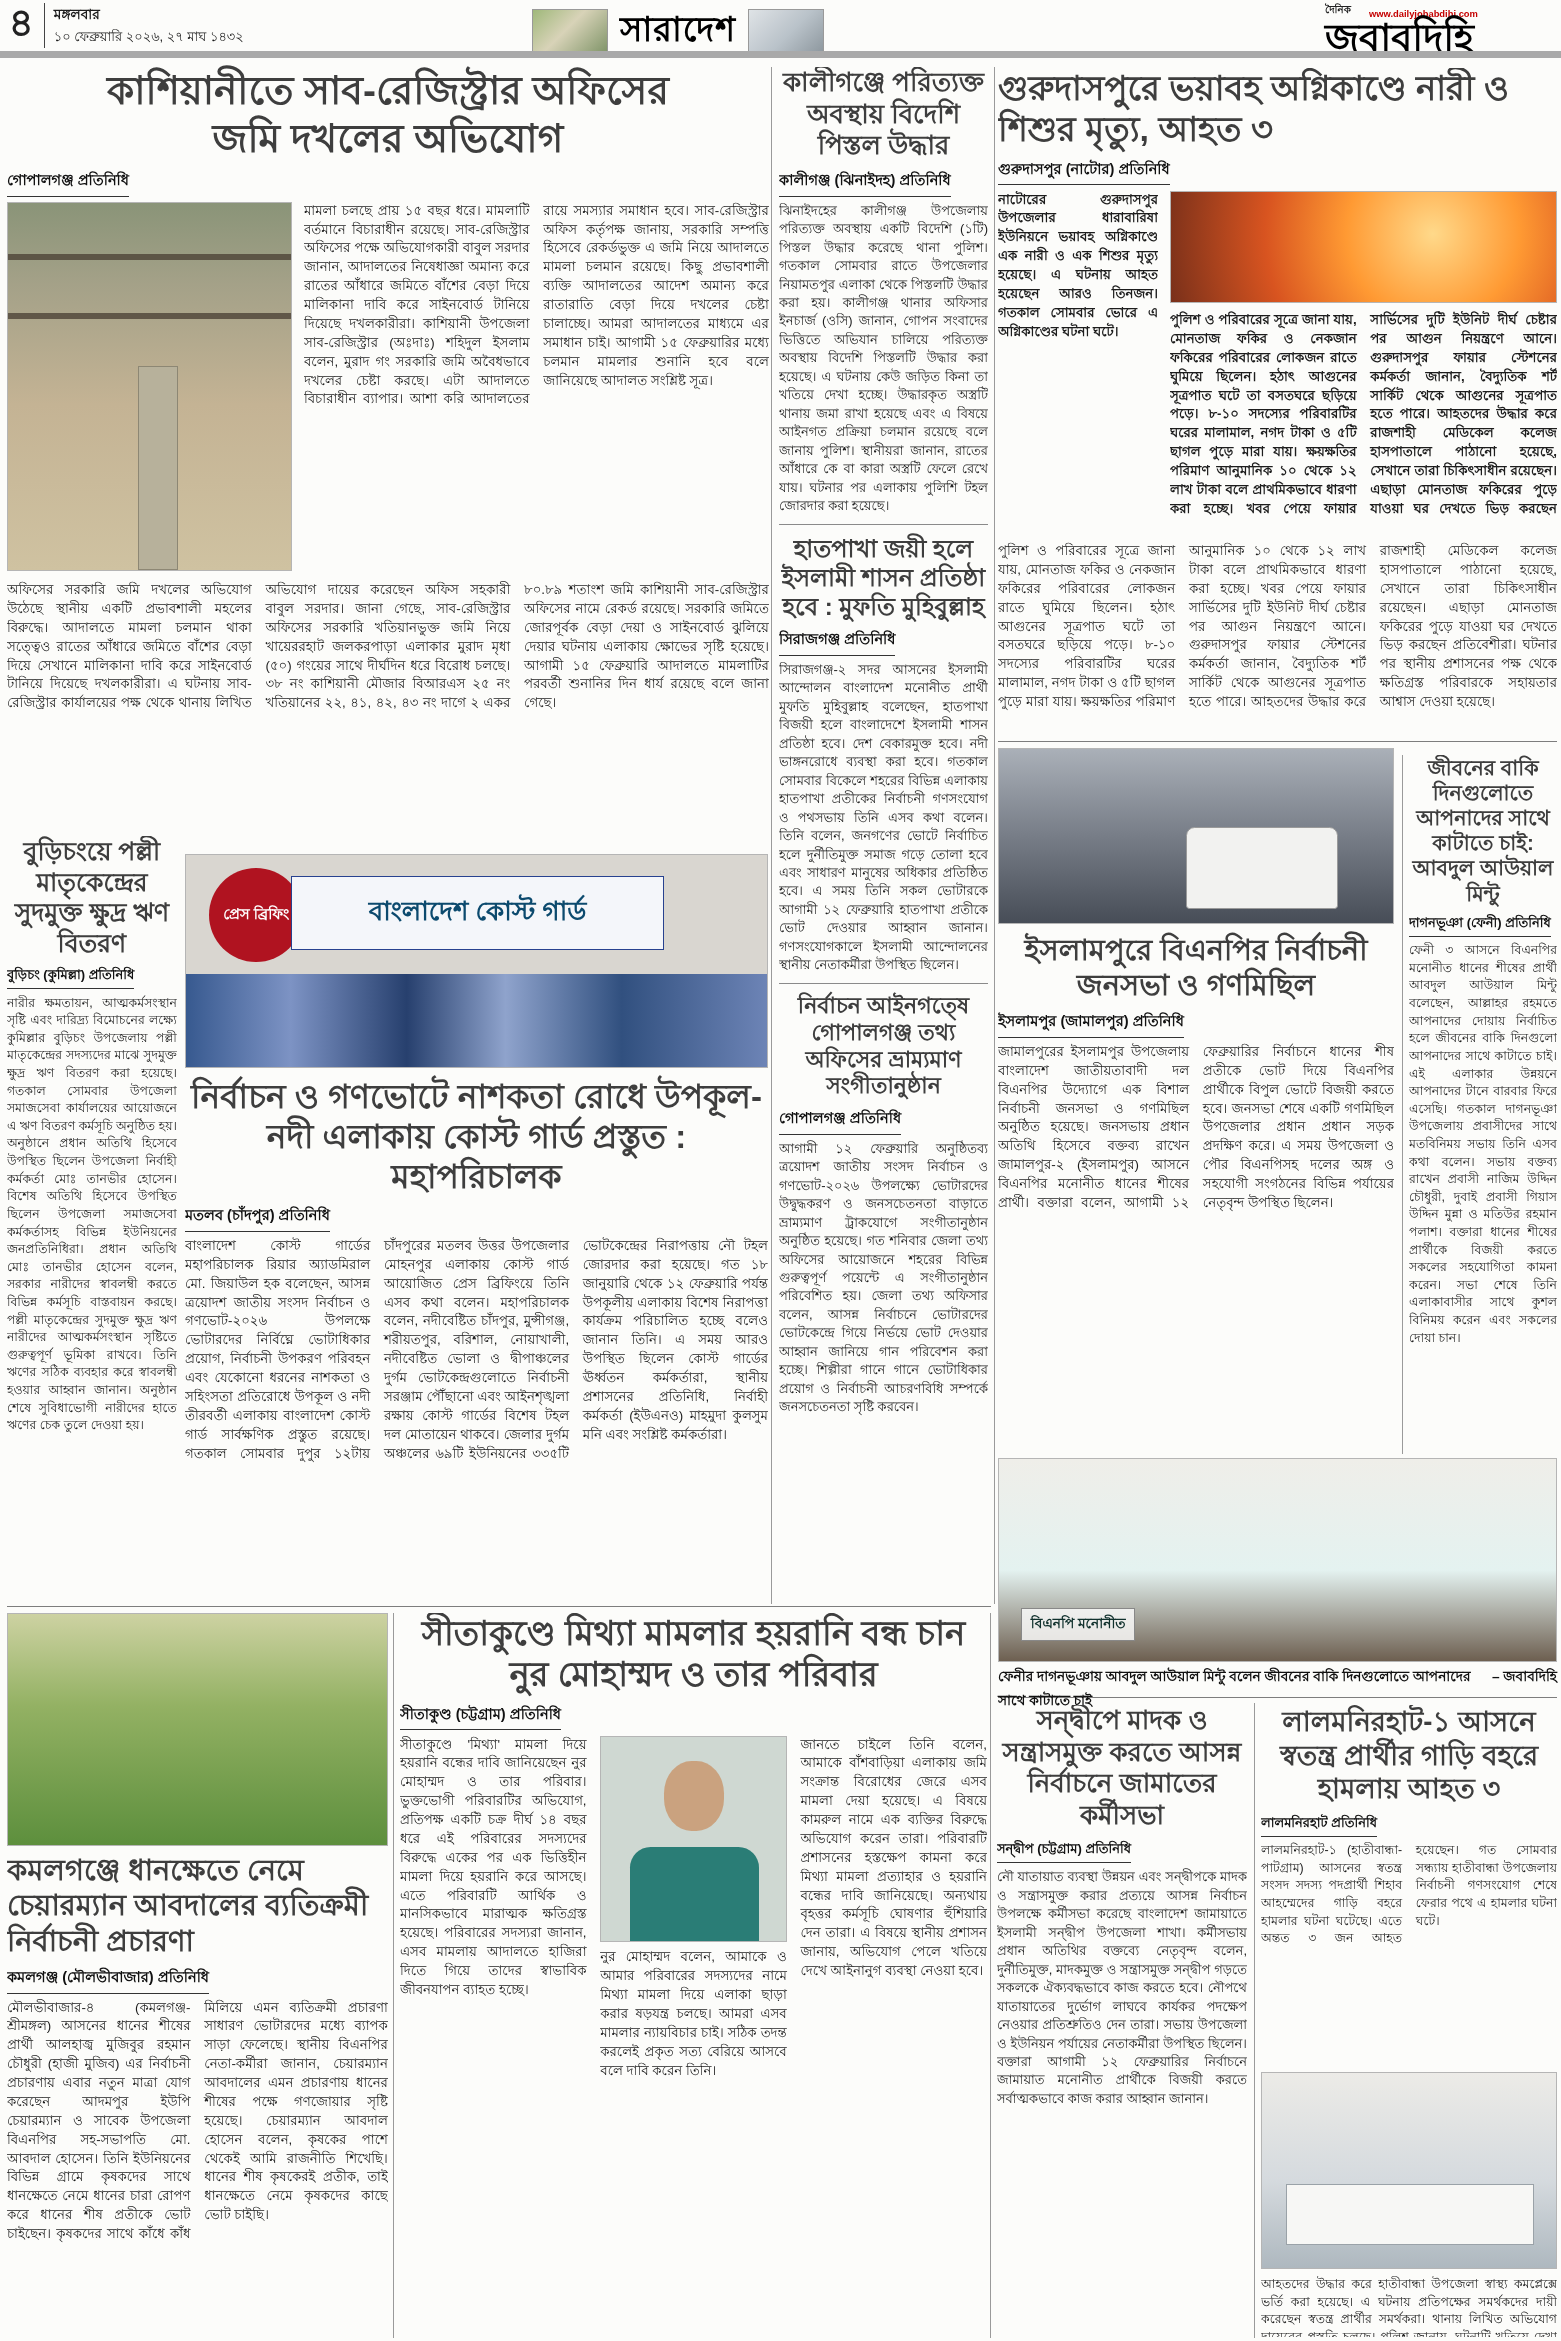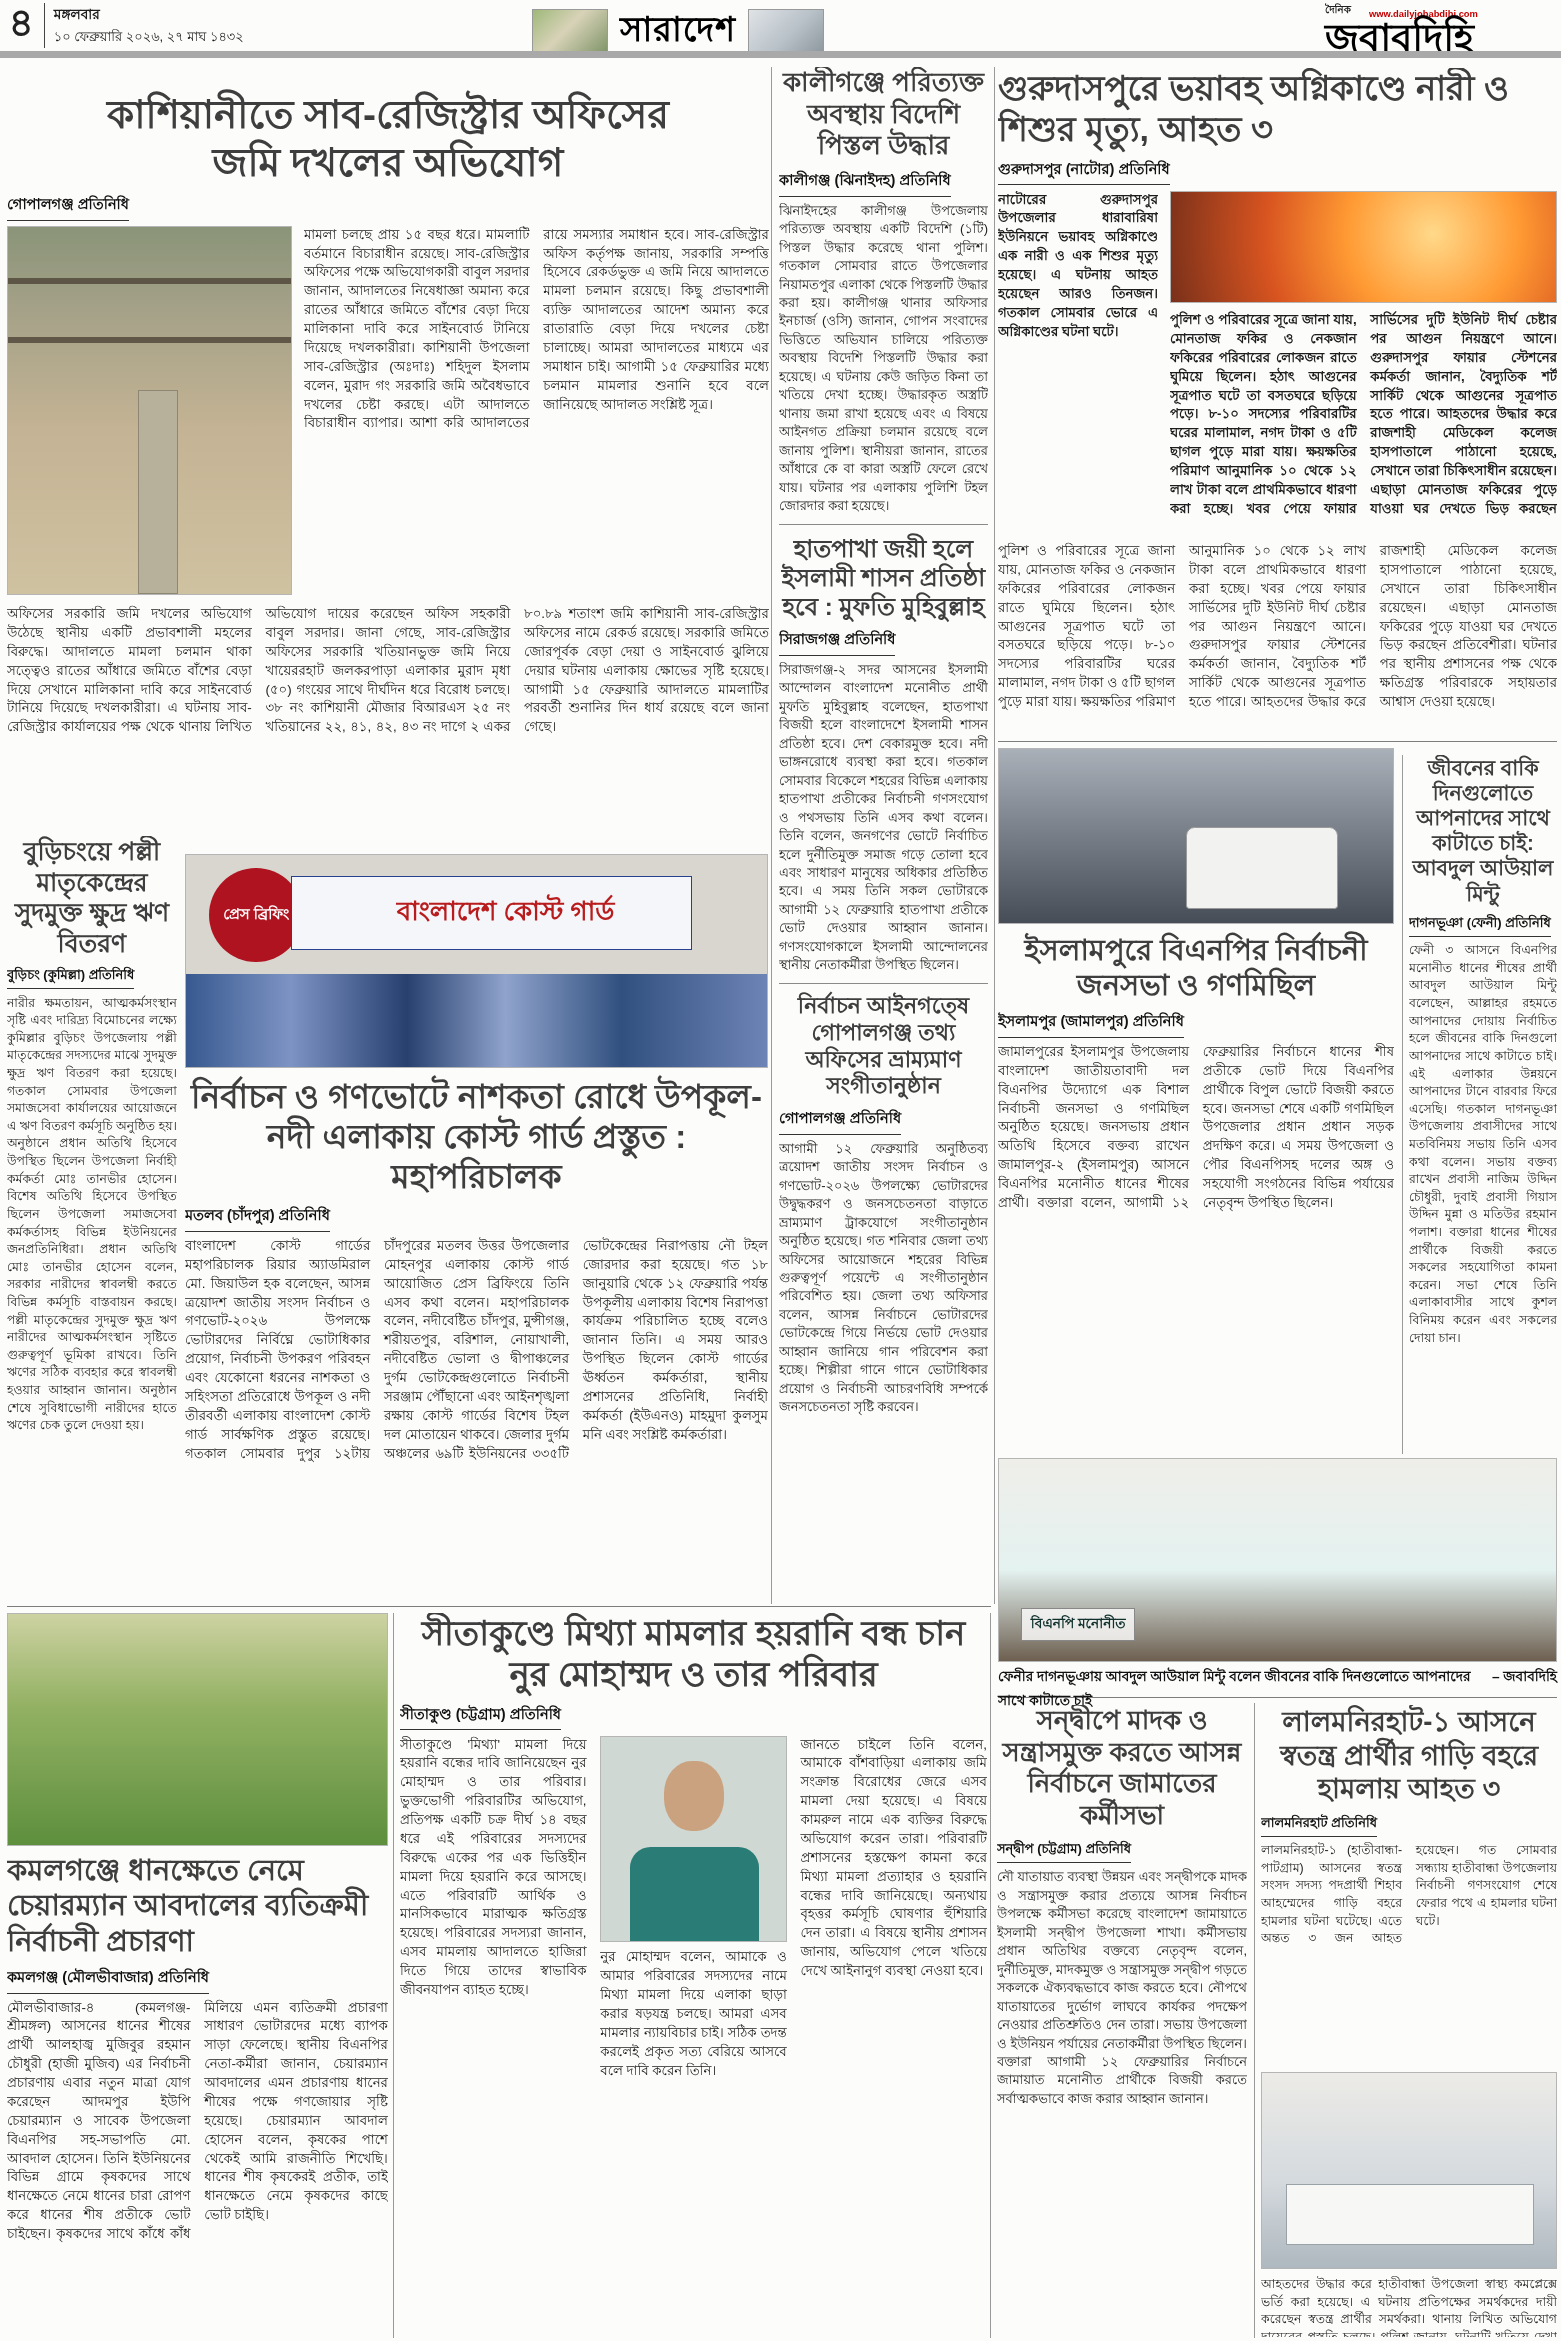--- a/index.html
+++ b/index.html
@@ -28,21 +28,21 @@
   .mh-pref{font-size:10.3px;font-weight:bold;color:#222;}
   .art-thumb{width:74px;height:43px;border:0.9px solid #999;}
   .thumb-green{background:linear-gradient(135deg,#9fb87a 0%,#d8d3b8 45%,#7f9468 100%);}
   .thumb-gray{background:linear-gradient(135deg,#dfe3e6 0%,#b9c2c9 55%,#8d979e 100%);}
   
   .ph-fence{background:linear-gradient(180deg,#8a9478 0%,#a4a188 22%,#c4b394 55%,#cfc2a1 100%);}
   .fence-rail{position:absolute;left:0;width:100%;height:6px;background:#4d4337;opacity:.8;}
   .fence-post{position:absolute;left:46%;bottom:0;width:38px;height:55%;background:#b7b19b;border:0.9px solid #8d8774;}
   .ph-press{background:#d9d6d0;}
   .press-banner{position:absolute;left:18%;top:10%;width:64%;height:34%;background:#f4f6fa;border:1.7px solid #27418f;
-                display:flex;align-items:center;justify-content:center;font-weight:bold;color:#b91c1c;font-size:26px;text-align:center;padding-left:28px;}
+                display:flex;align-items:center;justify-content:center;font-weight:bold;color:#0c4a6e;font-size:26px;text-align:center;}
   .press-circle{position:absolute;left:4%;top:6%;width:94px;height:94px;border-radius:50%;background:#b01320;color:#fff;
                 display:flex;align-items:center;justify-content:center;font-weight:bold;font-size:14.6px;text-align:center;line-height:1.2;}
   .press-people{position:absolute;left:0;bottom:0;width:100%;height:44%;
                 background:linear-gradient(90deg,#37598f 0%,#7d93c4 18%,#27406e 38%,#8fa3cc 55%,#31507f 75%,#6d84b6 100%);}
   .ph-fire{background:radial-gradient(circle at 68% 38%,#ffd98a 0%,#ff9a33 32%,#d85420 62%,#79301a 100%);}
   .ph-rally{background:linear-gradient(180deg,#aab0b8 0%,#7c828c 45%,#474d57 100%);}
   .rally-car{position:absolute;right:14%;bottom:8%;width:38%;height:46%;background:#f2f2f0;border-radius:8.6px 8.6px 3.4px 3.4px;border:0.9px solid #9a9a9a;}
   .ph-mintu{background:linear-gradient(180deg,#efeee9 0%,#e4f2f0 55%,#6d5f50 100%);}
   .mintu-banner{position:absolute;right:2%;top:6%;width:56%;height:70%;background:#ddf2ef;border:0.9px solid #9fb9b5;padding:5.1px 8.6px;box-sizing:border-box;
                 text-align:center;color:#10312d;}
@@ -94,21 +94,21 @@
   <div class="vline" style="left:994px;top:67px;height:1537px;"></div>
   <div class="vline" style="left:1402px;top:755px;height:699px;"></div>
   <div class="hline" style="left:998px;top:741px;width:559px;"></div>
   <div class="hline" style="left:6.9px;top:1606px;width:984px;"></div>
   <div class="hline" style="left:998px;top:1697px;width:559px;"></div>
   <div class="vline" style="left:393px;top:1613px;height:725px;"></div>
   <div class="vline" style="left:990px;top:1613px;height:725px;"></div>
   <div class="vline" style="left:1254px;top:1703px;height:635px;"></div>
 
   <div class="abs" style="left:6.9px;top:67px;width:762px;">
-    <div class="hl" style="font-size:39px;margin-top:24px;">
+    <div class="hl" style="font-size:39px;">
       <div>কাশিয়ানীতে সাব-রেজিস্ট্রার অফিসের</div>
       <div>জমি দখলের অভিযোগ</div>
     </div>
     <div class="by">গোপালগঞ্জ প্রতিনিধি</div>
     <div style="display:flex;gap:12px;">
       <div class="ph ph-fence" style="width:285px;height:369px;flex:0 0 285px;">
         <div class="fence-rail" style="top:14%;"></div>
         <div class="fence-rail" style="top:30%;"></div>
         <div class="fence-post"></div>
       </div>

